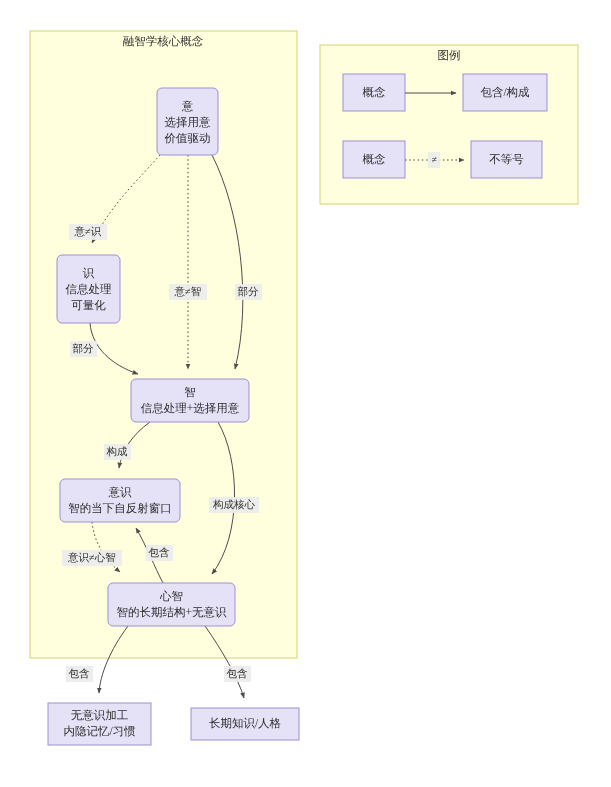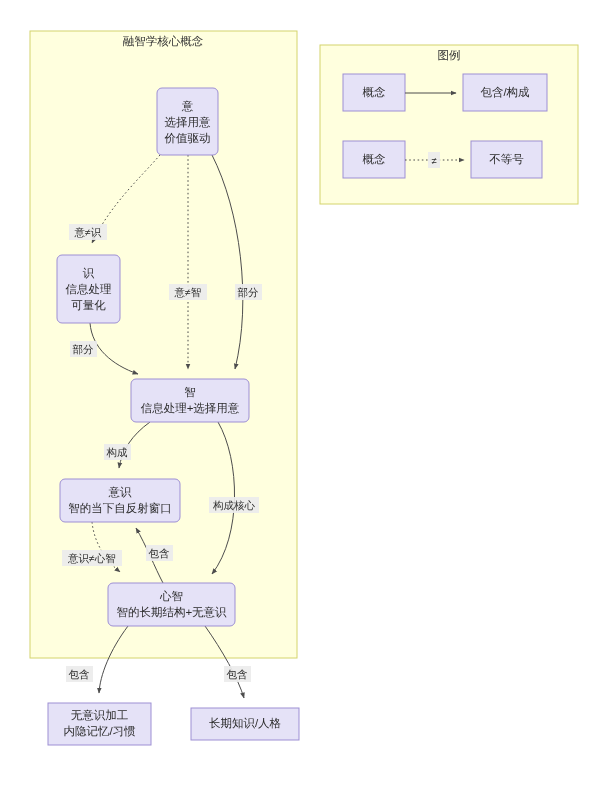--- a/index.html
+++ b/index.html
@@ -12,20 +12,21 @@
     height: 787px;
     position: relative;
     font-family: "Liberation Sans", "DejaVu Sans", sans-serif;
     overflow: hidden;
   }
   #diagram-root {
     position: absolute;
     left: 0; top: 0;
     width: 530px;
     height: 787px;
+    font-family: Liberation Serif, serif;
   }
   svg#flowchart {
     position: absolute;
     left: 0; top: 0;
     width: 611px;
     height: 787px;
     display: block;
   }
   .cluster-rect {
     fill: #ffffde;

